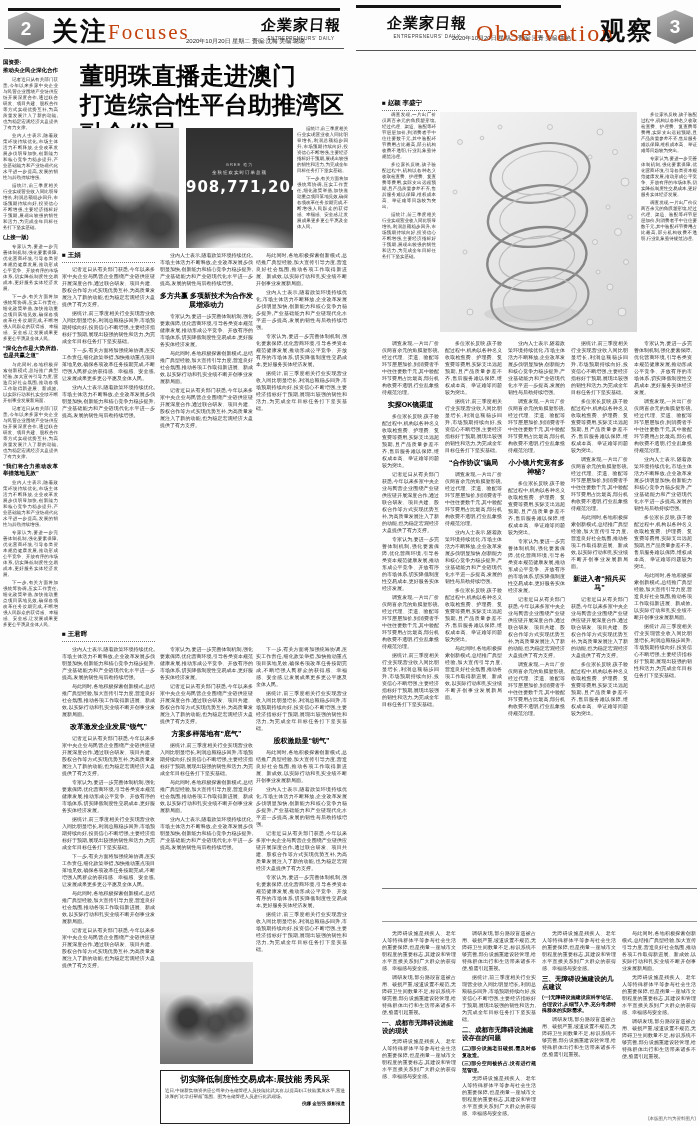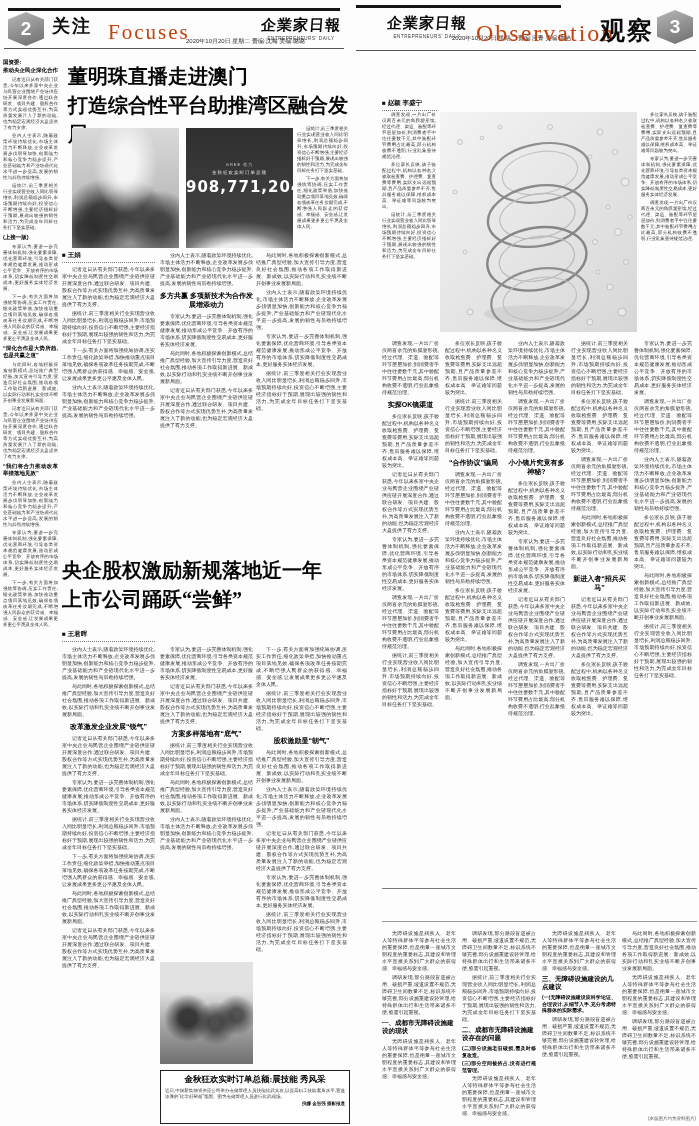--- a/index.html
+++ b/index.html
@@ -65,21 +65,21 @@
 </style>
 </head>
 <body>
 
 <div class="paper">
 
   <div class="bar" style="left:8px;top:8px;width:332px;height:3px"></div>
   <div class="badge" style="left:8px;top:12px">
     <span>2</span>
   </div>
-  <div class="secCN" style="left:52px;top:14px;font-size:18px">关注</div>
+  <div class="secCN" style="left:52px;top:14px;font-size:26px">关注</div>
   <div class="secEN" style="left:108px;top:20px;font-size:21px">Focuses</div>
   <div class="dateline" style="left:186px;top:37px">2020年10月20日 星期二 责编:沈梅 美编:璐璐</div>
   <div class="masthead" style="left:256px;top:16px;width:90px">
     <div class="cn">企業家日報</div>
     <div class="en">ENTREPRENEURS' DAILY</div>
   </div>
   <div class="rule" style="left:4px;top:48px;width:340px;height:1px"></div>
 
   <div class="col b45" style="left:3px;top:58px;width:55px;height:1062px">
     <div class="sbTitle">
@@ -94,21 +94,21 @@
     <p>下一步,有关方面将加强统筹协调,压实工作责任,细化政策举措,加快推动重点项目落地见效,确保各项改革任务按期完成,不断增强人民群众的获得感、幸福感、安全感,让发展成果更多更公平惠及全体人民。</p>
     <div class="quote">“深化合作是大势所趋,也是共赢之道”</div>
     <p>与此同时,各地积极探索创新模式,总结推广典型经验,加大宣传引导力度,营造良好社会氛围,推动各项工作取得新进展、新成效,以实际行动和扎实业绩不断开创事业发展新局面。</p>
     <p>记者近日从有关部门获悉,今年以来多家中央企业与民营企业围绕产业链供应链开展深度合作,通过联合研发、项目共建、股权合作等方式实现优势互补,为高质量发展注入了新的动能,也为稳定宏观经济大盘提供了有力支撑。</p>
     <div class="quote">“我们将合力推动改革举措落地见效”</div>
     <p>业内人士表示,随着政策环境持续优化,市场主体活力不断释放,企业改革发展步伐明显加快,创新能力和核心竞争力稳步提升,产业基础能力和产业链现代化水平进一步提高,发展的韧性与后劲持续增强。</p>
     <p>专家认为,要进一步完善体制机制,强化要素保障,优化营商环境,引导各类资本规范健康发展,推动形成公平竞争、开放有序的市场体系,切实降低制度性交易成本,更好服务实体经济发展。</p>
     <p>下一步,有关方面将加强统筹协调,压实工作责任,细化政策举措,加快推动重点项目落地见效,确保各项改革任务按期完成,不断增强人民群众的获得感、幸福感、安全感,让发展成果更多更公平惠及全体人民。</p>
   </div>
 
-  <div class="hl" style="left:68px;top:62px;width:284px;font-size:20px;line-height:29px">
+  <div class="hl" style="left:80px;top:62px;width:284px;font-size:24px;line-height:29px">
     <div>董明珠直播走进澳门</div>
     <div>打造综合性平台助推湾区融合发展</div>
   </div>
 
   <div class="photo ph-macau" style="left:72px;top:128px;width:107px;height:120px"></div>
   <div class="photo ph-stage" style="left:186px;top:128px;width:107px;height:120px">
     <div class="dots"></div>
     <div class="logo">GREE 格力</div>
     <div class="lab">金秋狂欢实时订单总额</div>
     <div class="num">908,771,204</div>
@@ -134,24 +134,20 @@
     <p>与此同时,各地积极探索创新模式,总结推广典型经验,加大宣传引导力度,营造良好社会氛围,推动各项工作取得新进展、新成效,以实际行动和扎实业绩不断开创事业发展新局面。</p>
     <p>记者近日从有关部门获悉,今年以来多家中央企业与民营企业围绕产业链供应链开展深度合作,通过联合研发、项目共建、股权合作等方式实现优势互补,为高质量发展注入了新的动能,也为稳定宏观经济大盘提供了有力支撑。</p>
   </div>
   <div class="col b5" style="left:256px;top:252px;width:91px;height:294px">
     <p>与此同时,各地积极探索创新模式,总结推广典型经验,加大宣传引导力度,营造良好社会氛围,推动各项工作取得新进展、新成效,以实际行动和扎实业绩不断开创事业发展新局面。</p>
     <p>业内人士表示,随着政策环境持续优化,市场主体活力不断释放,企业改革发展步伐明显加快,创新能力和核心竞争力稳步提升,产业基础能力和产业链现代化水平进一步提高,发展的韧性与后劲持续增强。</p>
     <p>专家认为,要进一步完善体制机制,强化要素保障,优化营商环境,引导各类资本规范健康发展,推动形成公平竞争、开放有序的市场体系,切实降低制度性交易成本,更好服务实体经济发展。</p>
     <p>据统计,前三季度相关行业实现营业收入同比明显增长,利润总额稳步回升,市场预期持续向好,投资信心不断增强,主要经济指标好于预期,展现出较强的韧性和活力,为完成全年目标任务打下坚实基础。</p>
   </div>
 
-  <div class="hl" style="left:62px;top:556px;width:286px;font-size:20px;line-height:29px">
-    <div>央企股权激励新规落地近一年</div>
-    <div>上市公司踊跃“尝鲜”</div>
-  </div>
   <div class="byline" style="left:62px;top:630px;width:93px">■ 王君晖</div>
 
   <div class="col b5" style="left:62px;top:646px;width:93px;height:474px">
     <p>业内人士表示,随着政策环境持续优化,市场主体活力不断释放,企业改革发展步伐明显加快,创新能力和核心竞争力稳步提升,产业基础能力和产业链现代化水平进一步提高,发展的韧性与后劲持续增强。</p>
     <p>与此同时,各地积极探索创新模式,总结推广典型经验,加大宣传引导力度,营造良好社会氛围,推动各项工作取得新进展、新成效,以实际行动和扎实业绩不断开创事业发展新局面。</p>
     <div class="sub">改革激发企业发展“锐气”</div>
     <p>记者近日从有关部门获悉,今年以来多家中央企业与民营企业围绕产业链供应链开展深度合作,通过联合研发、项目共建、股权合作等方式实现优势互补,为高质量发展注入了新的动能,也为稳定宏观经济大盘提供了有力支撑。</p>
     <p>专家认为,要进一步完善体制机制,强化要素保障,优化营商环境,引导各类资本规范健康发展,推动形成公平竞争、开放有序的市场体系,切实降低制度性交易成本,更好服务实体经济发展。</p>
     <p>据统计,前三季度相关行业实现营业收入同比明显增长,利润总额稳步回升,市场预期持续向好,投资信心不断增强,主要经济指标好于预期,展现出较强的韧性和活力,为完成全年目标任务打下坚实基础。</p>
     <p>下一步,有关方面将加强统筹协调,压实工作责任,细化政策举措,加快推动重点项目落地见效,确保各项改革任务按期完成,不断增强人民群众的获得感、幸福感、安全感,让发展成果更多更公平惠及全体人民。</p>
@@ -172,21 +168,21 @@
     <p>据统计,前三季度相关行业实现营业收入同比明显增长,利润总额稳步回升,市场预期持续向好,投资信心不断增强,主要经济指标好于预期,展现出较强的韧性和活力,为完成全年目标任务打下坚实基础。</p>
     <div class="sub">股权激励显“朝气”</div>
     <p>与此同时,各地积极探索创新模式,总结推广典型经验,加大宣传引导力度,营造良好社会氛围,推动各项工作取得新进展、新成效,以实际行动和扎实业绩不断开创事业发展新局面。</p>
     <p>业内人士表示,随着政策环境持续优化,市场主体活力不断释放,企业改革发展步伐明显加快,创新能力和核心竞争力稳步提升,产业基础能力和产业链现代化水平进一步提高,发展的韧性与后劲持续增强。</p>
     <p>记者近日从有关部门获悉,今年以来多家中央企业与民营企业围绕产业链供应链开展深度合作,通过联合研发、项目共建、股权合作等方式实现优势互补,为高质量发展注入了新的动能,也为稳定宏观经济大盘提供了有力支撑。</p>
     <p>专家认为,要进一步完善体制机制,强化要素保障,优化营商环境,引导各类资本规范健康发展,推动形成公平竞争、开放有序的市场体系,切实降低制度性交易成本,更好服务实体经济发展。</p>
     <p>据统计,前三季度相关行业实现营业收入同比明显增长,利润总额稳步回升,市场预期持续向好,投资信心不断增强,主要经济指标好于预期,展现出较强的韧性和活力,为完成全年目标任务打下坚实基础。</p>
   </div>
 
   <div class="pbox" style="left:160px;top:1070px;width:180px;height:46px">
-    <div class="bh">金秋狂欢实时订单总额:展技能 秀风采</div>
+    <div class="bh">切实降低制度性交易成本:展技能 秀风采</div>
     <div class="cap">近日,中煤新集物资供应公司举办仓储管理人员技能比武大赛,以提高职工技能素质水平,营造浓厚的“比学赶帮超”氛围。图为仓储管理人员进行比武现场。</div>
     <div class="cr">倪娜 金智强 摄影报道</div>
   </div>
 
   <div class="bar" style="left:356px;top:5px;width:205px;height:3px"></div>
   <div class="masthead" style="left:382px;top:14px;width:90px">
     <div class="cn">企業家日報</div>
     <div class="en">ENTREPRENEURS' DAILY</div>
   </div>
   <div class="dateline" style="left:452px;top:34px">2020年10月20日 星期二 责编:河青 美编:曲艳</div>

